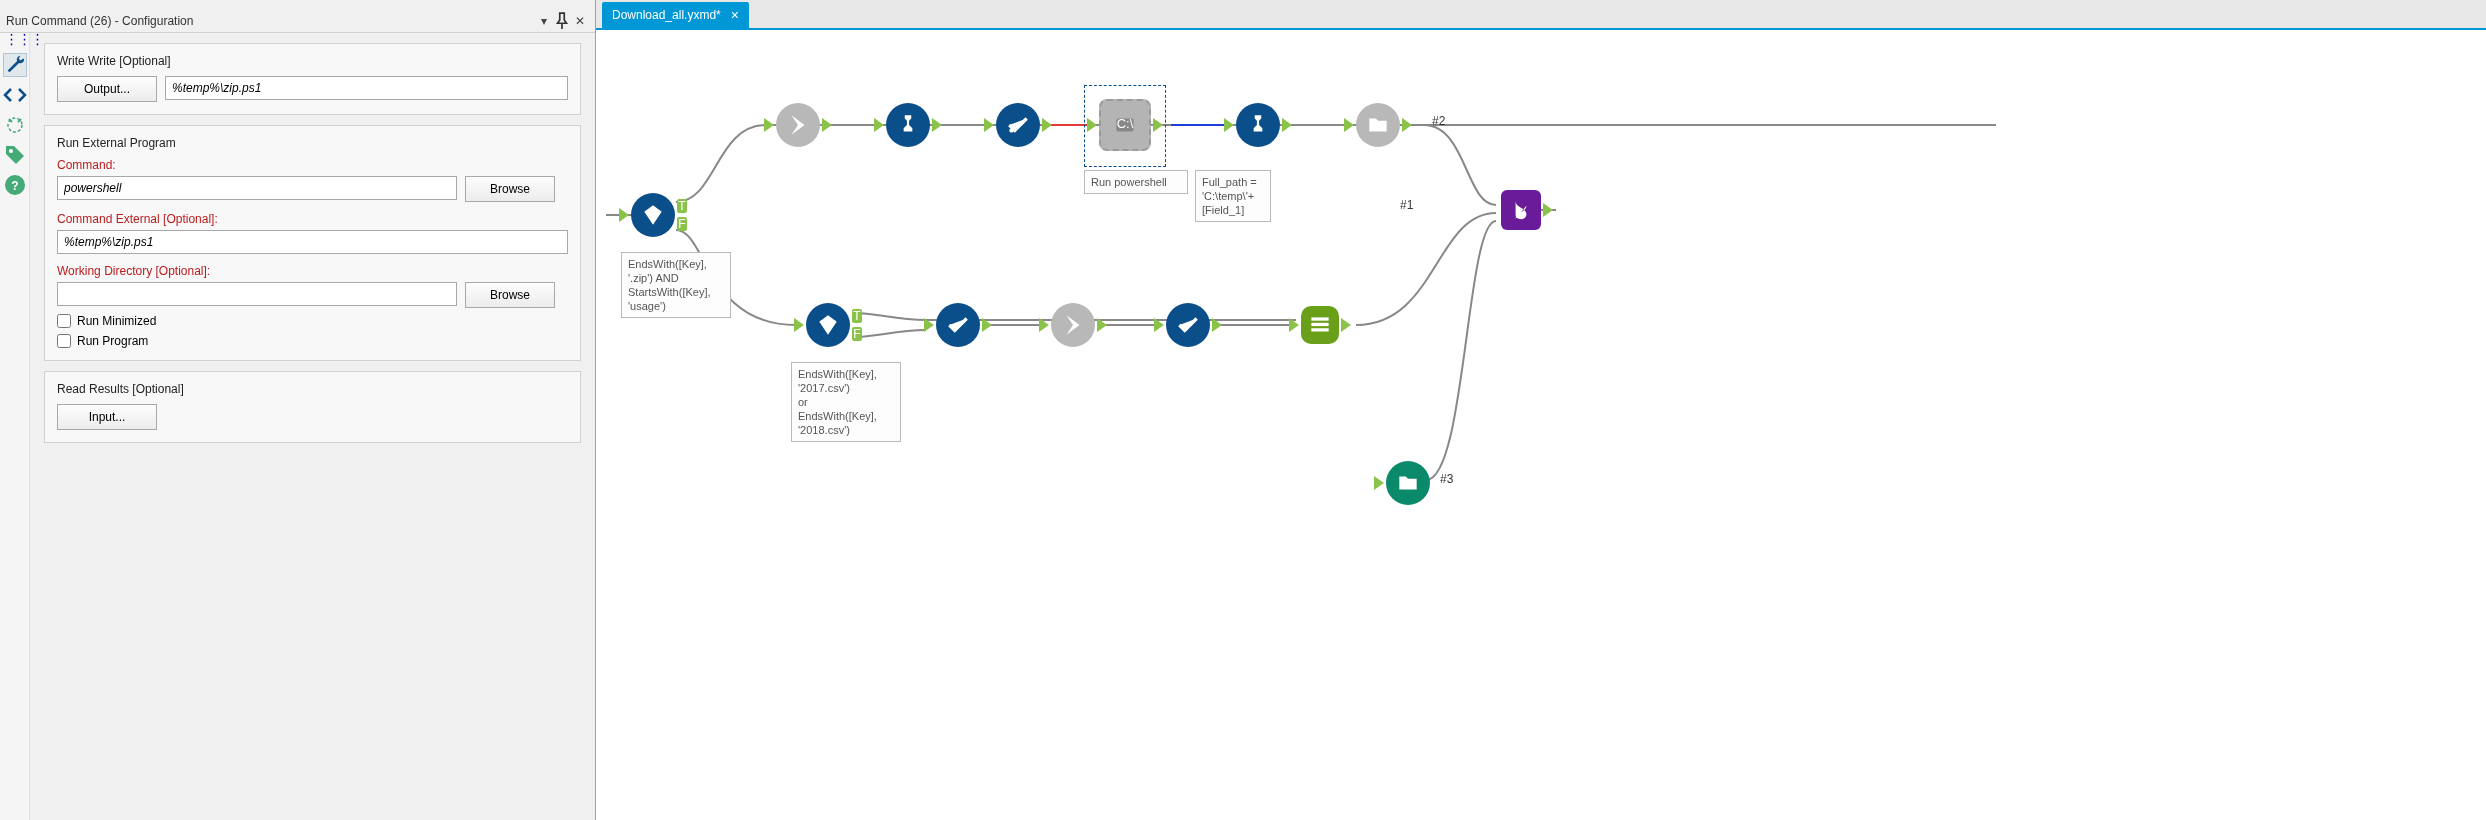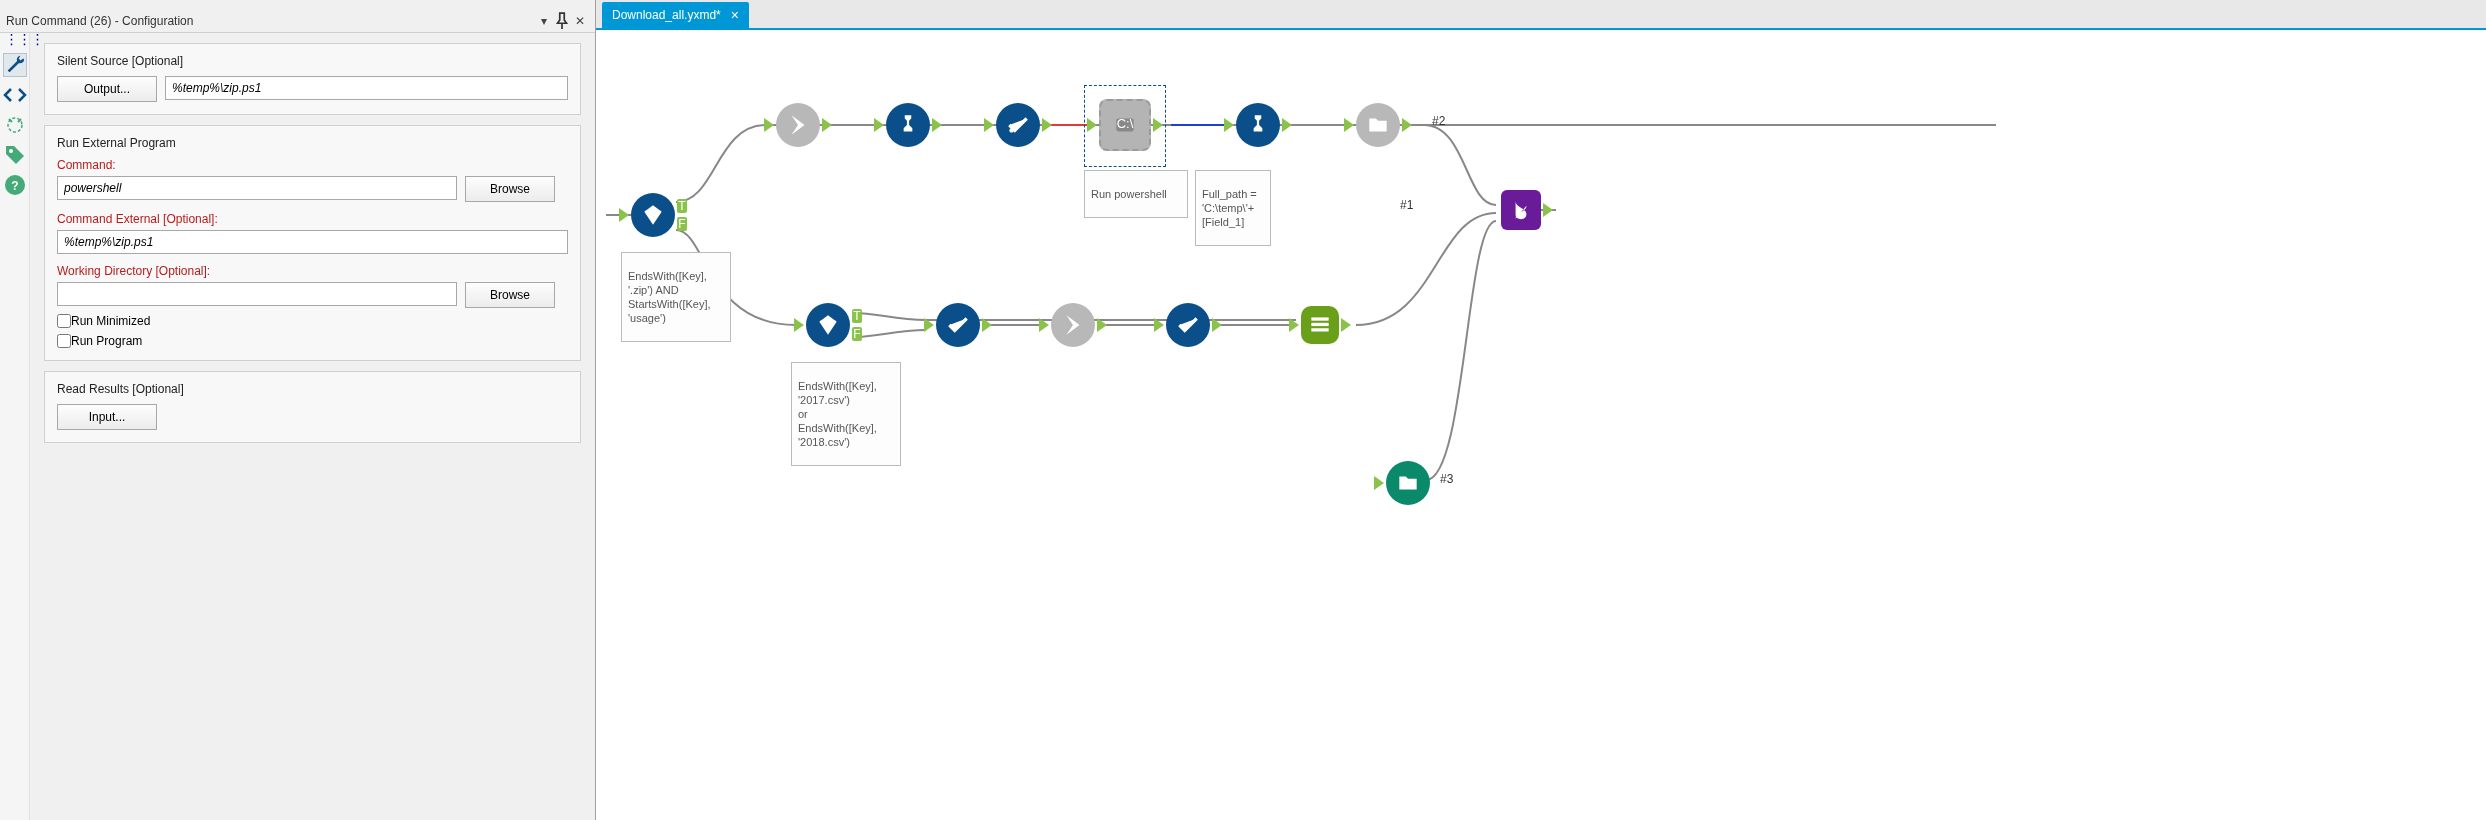--- a/index.html
+++ b/index.html
@@ -15,21 +15,21 @@
   .side-grip { width: 20px; height: 10px; color:#00a; letter-spacing: -1px; text-align:center; line-height:4px; font-size:14px; }
   .side-btn { width: 24px; height: 24px; display:flex; align-items:center; justify-content:center; cursor:pointer; }
   .side-btn.active { background:#e0e8ec; border:1px solid #b0c4d4; }
   .form-area { flex:1; padding: 10px 14px 10px 14px; display:flex; flex-direction:column; gap:10px; overflow:auto;}
   .group { border:1px solid #d0d0d0; background:#f8f8f8; padding:10px 12px 12px 12px; }
   .group-title { margin-bottom:8px; color:#222; }
   .row { display:flex; align-items:flex-start; gap:8px; }
   .btn { min-width:100px; height:26px; border:1px solid #a8a8a8; background:linear-gradient(#fdfdfd,#ececec); cursor:pointer; }
   .txt { height:24px; border:1px solid #a8a8a8; background:#fff; padding:0 6px; flex:1;font-style:italic; }
   .lbl { color:#b91c1c; margin-bottom:4px; }
-  .check { display:flex; align-items:center; margin-top:6px;}
+  .check { display:flex; align-items:center; gap:6px; margin-top:6px;}
   .check input { width:14px; height:14px; }
   
   
   .right-area { flex:1; display:flex; flex-direction:column; background:#f0f0f0;}
   .doc-tabs { height:28px; display:flex; align-items:flex-end; padding-left:6px; background:#e8e8e8; }
   .doc-tab { height:26px; background:#0097d6; color:#fff; display:flex; align-items:center; padding:8px 10px; gap:10px; cursor:pointer; border-top-left-radius:2px; border-top-right-radius:2px;}
   .doc-close { font-size:14px; cursor:pointer;}
   .canvas { flex:1; background:#fff; border-top:2px solid #0097d6; position:relative; overflow:hidden;}
   
   .tool { position:absolute; }
@@ -42,21 +42,21 @@
   .node svg { width:26px; height:26px; }
   .sel-box { position:absolute; border:1px dashed #0b4f8a; pointer-events:none;}
   
   .anchor { width:10px; height:14px; position:absolute; }
   .anchor.out { right:-12px; top:50%; transform:translateY(-50%);}
   .anchor.in { left:-12px; top:50%; transform:translateY(-50%);}
   .anchor.t { right:-12px; top:6px;}
   .anchor.f { right:-12px; bottom:6px;}
   .anchor svg { width:10px; height:14px;}
   
-  .caption { position:absolute; border:1px solid #bbb; background:#fdfdfd; padding:16px 6px; color:#555; font-size:11px; line-height:14px; white-space:pre-line; }
+  .caption { position:absolute; border:1px solid #bbb; background:#fdfdfd; padding:4px 6px; color:#555; font-size:11px; line-height:14px; white-space:pre-line; }
   
   .wire { position:absolute; stroke:#888; stroke-width:2; fill:none; }
   .wire.red { stroke:#e53935; }
   .wire.blue{ stroke:#1e3fd8; }
   
   .port-label{ position:absolute; color:#333; font-size:12px;}
 </style>
 </head>
 <body>
 
@@ -98,21 +98,21 @@
       </div>
       <div class="side-btn">
         <svg viewBox="0 0 24 24">
             <circle cx="12" cy="12" r="10" fill="#4a7"></circle>
             <text x="12" y="17" text-anchor="middle" fill="#fff" font-size="14" font-weight="bold">?</text>
           </svg>
       </div>
     </div>
     <div class="form-area">
       <div class="group">
-        <div class="group-title">Silent Source [Optional]</div>
+        <div class="group-title">Write Write [Optional]</div>
         <div class="row">
           <button class="btn">Output...</button>
           <input class="txt" value="%temp%\zip.ps1" style="">
         </div>
       </div>
 
       <div class="group">
         <div class="group-title">Run External Program</div>
         <div class="lbl">Command:</div>
         <div class="row">

